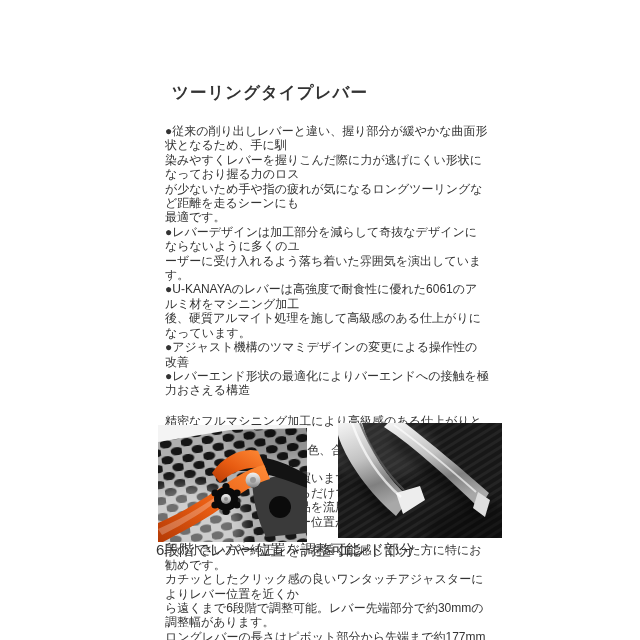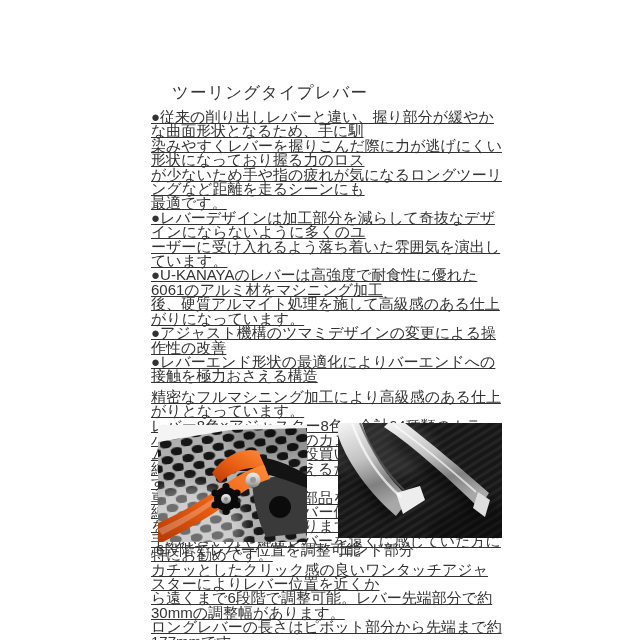--- a/index.html
+++ b/index.html
@@ -21,38 +21,37 @@
     background: #ffffff;
   }
   .title {
     position: absolute;
     top: 82px;
     left: 0;
     width: 540px;
     margin: 0;
     text-align: center;
     font-size: 16.5px;
-    font-weight: 400;
+    font-weight: 700;
     letter-spacing: 1px;
     color: #333333;
   }
   .content {
     position: absolute;
     left: 149px;
     top: 108px;
     width: 356px;
   }
   .tblock {
-    font-size: 15px;
+    font-size: 12px;
     line-height: 14.4px;
     letter-spacing: 0px;
     color: #333333;
     white-space: pre-line;
-    margin: 2px;
-    text-decoration: underline;
+    margin: 16px;
   }
   .tblock.second {
     margin-top: 6px;
   }
   .figure {
     position: absolute;
     overflow: hidden;
     background: #222;
   }
   .figure svg { display: block; }

